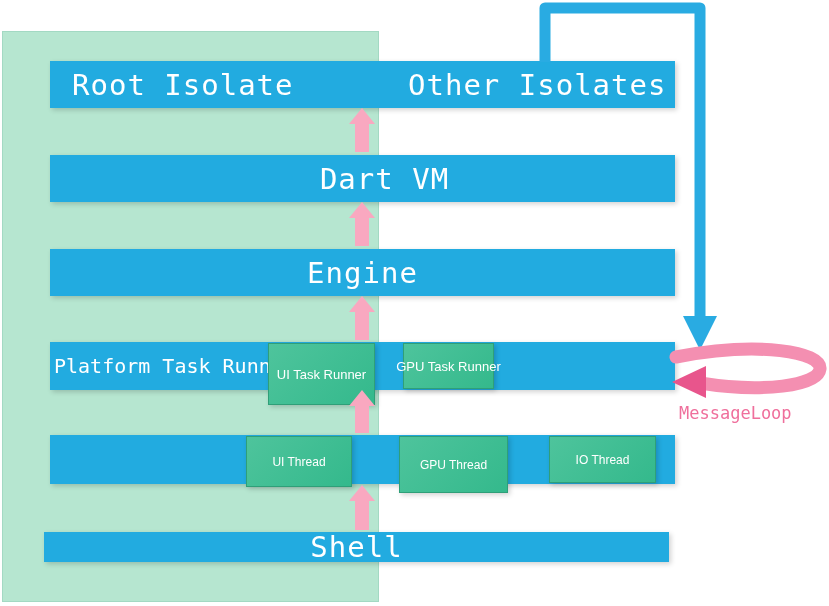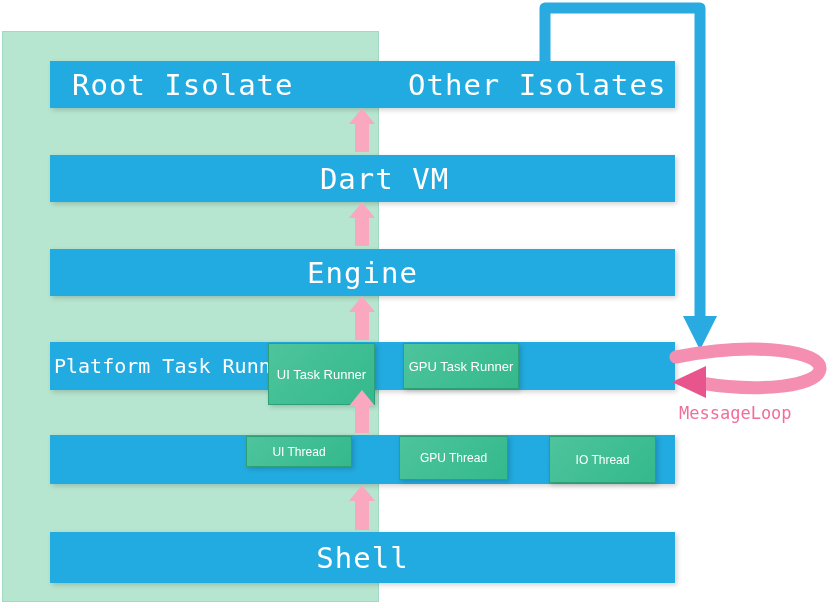--- a/index.html
+++ b/index.html
@@ -121,36 +121,36 @@
   <div class="bar bar-center" style="left:50px; top:249px; width:625px; height:47px;">
     <span>Engine</span>
   </div>
 
   <div class="bar" style="left:50px; top:342px; width:625px; height:48px;">
     <span style="position:absolute; left:4px; top:50%; transform:translateY(-50%); font-size:20px; white-space:nowrap;">Platform Task Runner</span>
   </div>
   <div class="gbox" style="left:260px; top:343px; width:107px; height:62px;margin-left:8px;">
     <span>UI Task Runner</span>
   </div>
-  <div class="gbox" style="left:403px; top:343px; width:116px; height:46px;justify-content:center;">
+  <div class="gbox" style="left:403px; top:343px; width:91px; height:46px;justify-content:center;">
     <span>GPU Task Runner</span>
   </div>
 
   <div class="bar" style="left:50px; top:435px; width:625px; height:49px;"></div>
-  <div class="gbox thread" style="left:246px; top:436px; width:106px; height:31px;">
+  <div class="gbox thread" style="left:246px; top:436px; width:106px; height:51px;">
     <span>UI Thread</span>
   </div>
-  <div class="gbox thread" style="left:399px; top:436px; width:109px; height:44px;">
+  <div class="gbox thread" style="left:399px; top:436px; width:109px; height:57px;">
     <span>GPU Thread</span>
   </div>
   <div class="gbox thread" style="left:549px; top:436px; width:107px; height:47px;">
     <span>IO Thread</span>
   </div>
 
-  <div class="bar bar-center" style="left:50px; top:532px; width:625px; height:51px;text-align:center;">
+  <div class="bar bar-center" style="left:44px; top:532px; width:625px; height:30px;text-align:center;">
     <span>Shell</span>
   </div>
 
   <svg class="overlay" viewBox="0 0 829 606">
     <defs>
       <linearGradient id="pinkGrad" x1="0" y1="0" x2="0" y2="1">
         <stop offset="0%" stop-color="#f9a8c0"></stop>
         <stop offset="100%" stop-color="#fbc0d2"></stop>
       </linearGradient>
     </defs>

